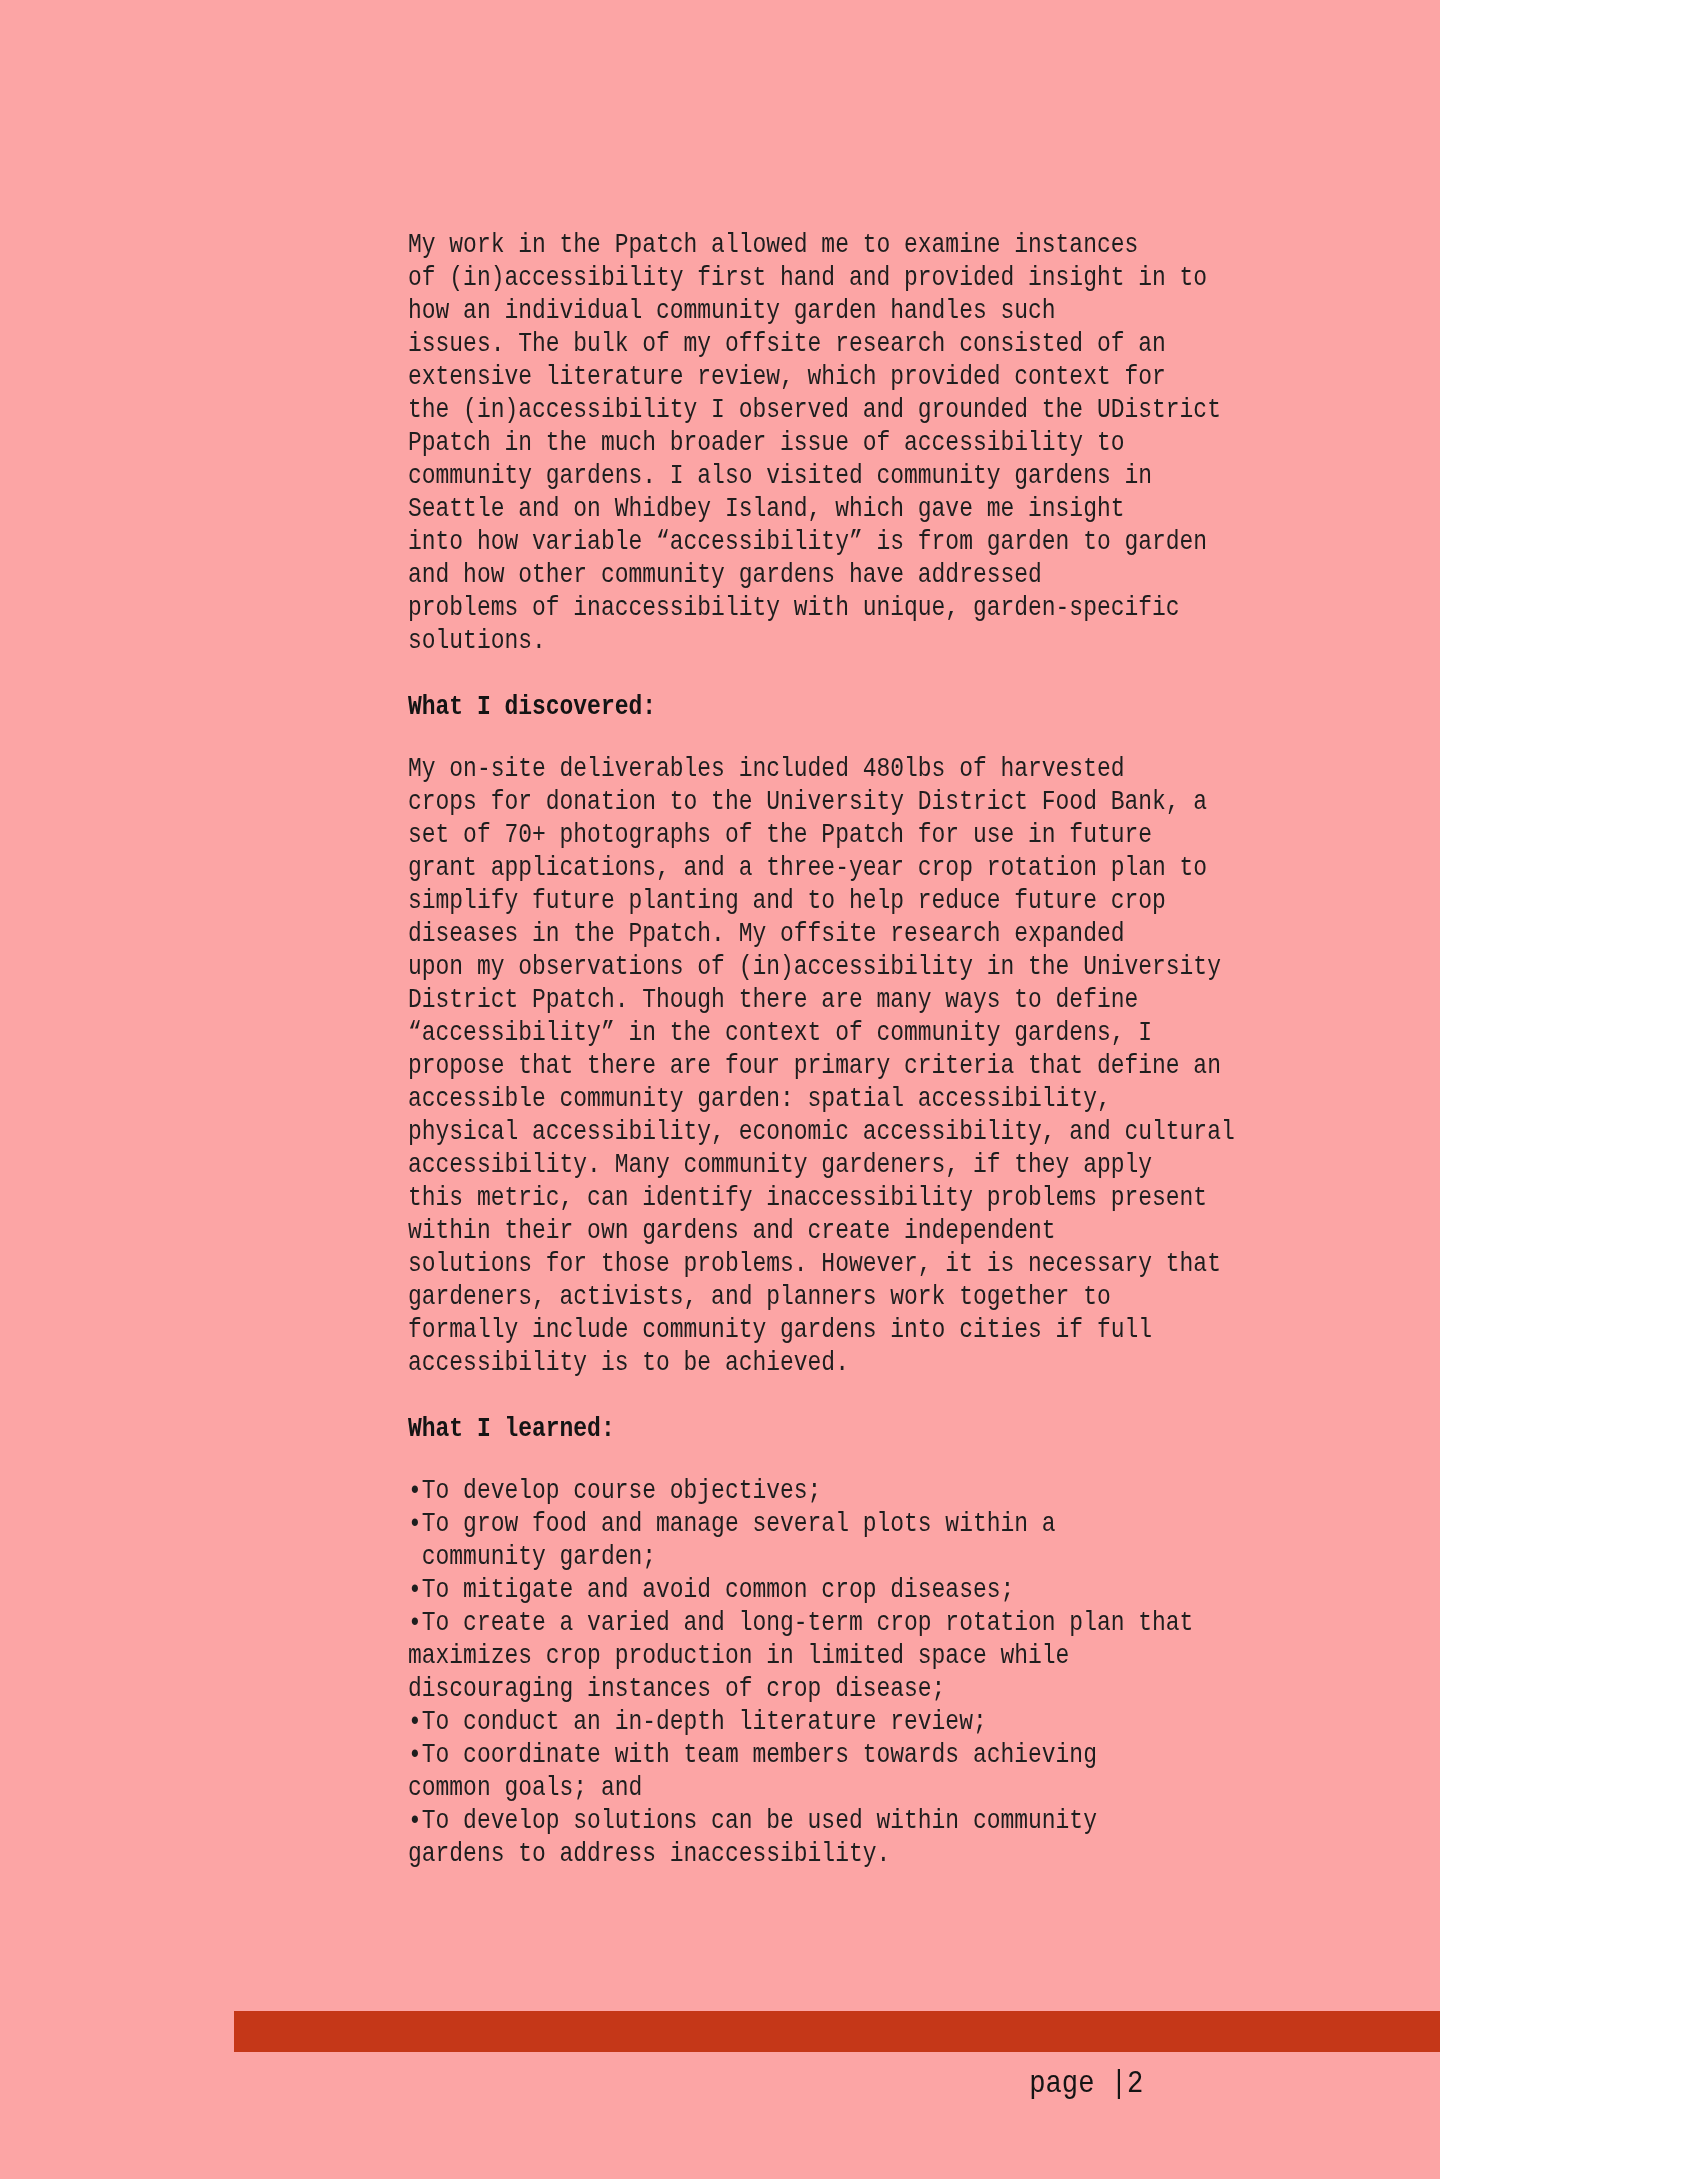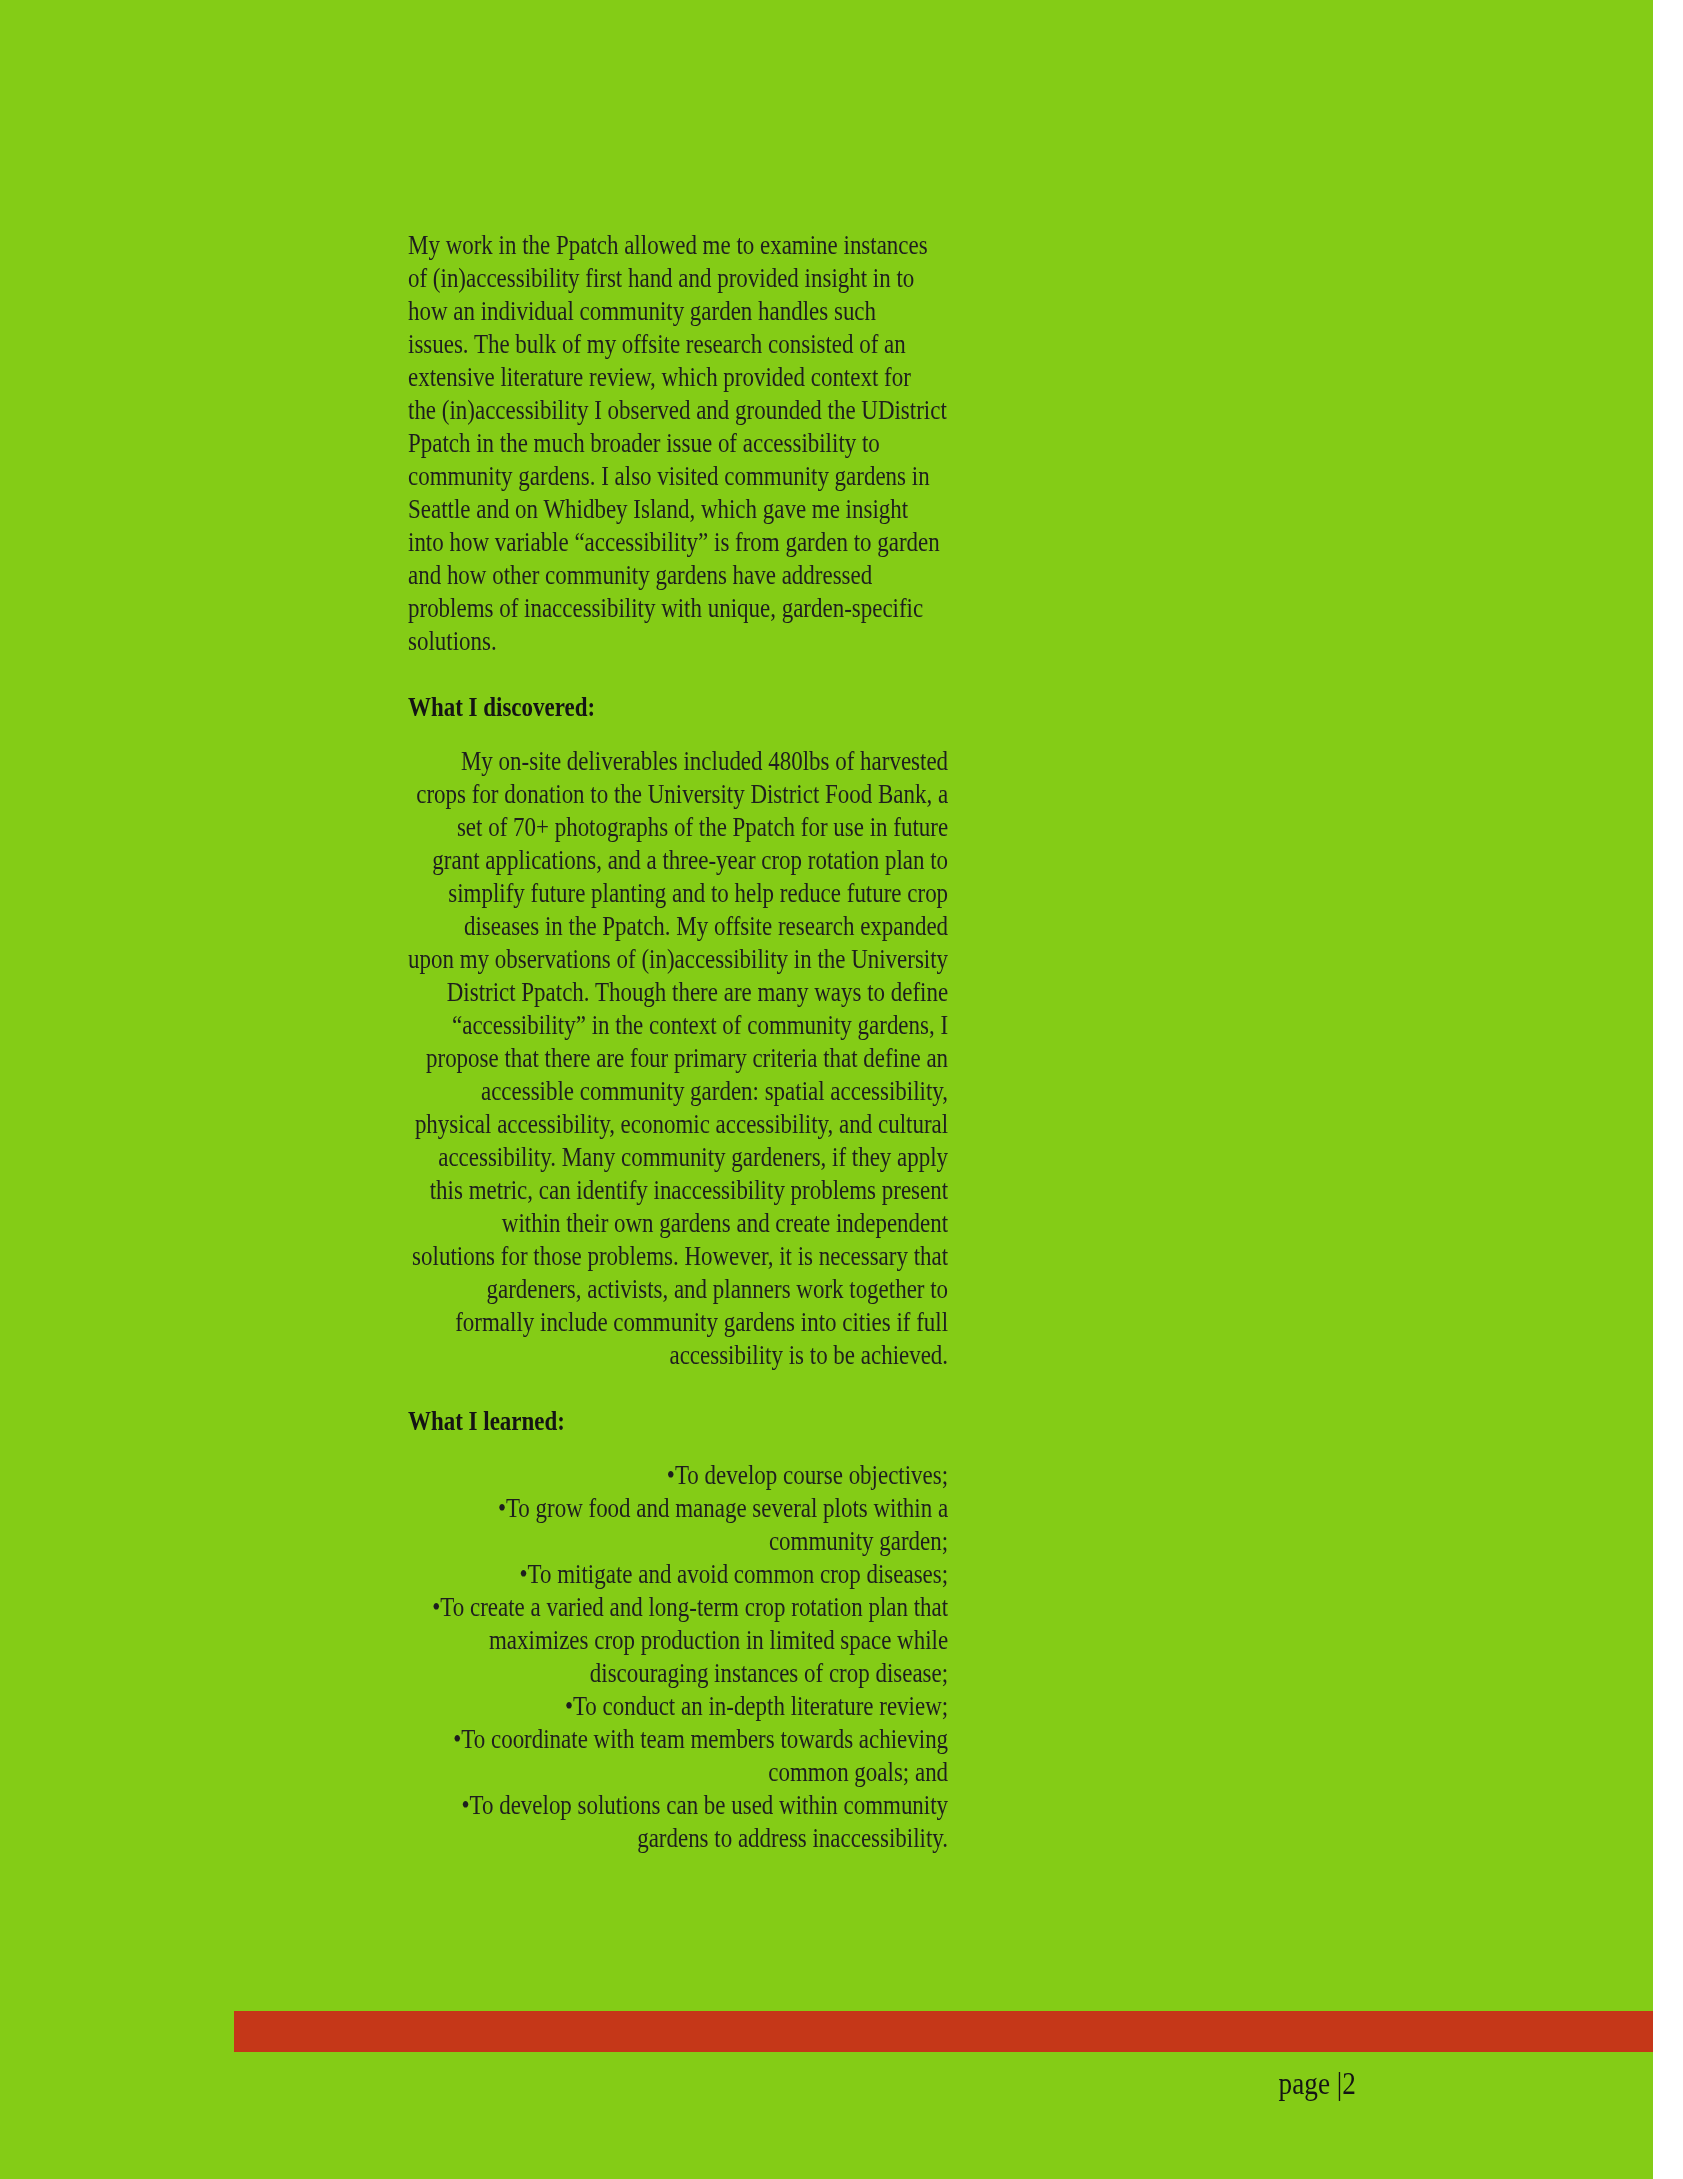--- a/index.html
+++ b/index.html
@@ -1,44 +1,44 @@
 <!DOCTYPE html>
 <html><head>
 <meta charset="utf-8">
 <style>
   * { margin: 0; padding: 0; box-sizing: border-box; }
   html, body { background: #ffffff; }
   .page {
     position: relative;
-    width: 1653px;
+    width: 1440px;
     height: 2179px;
-    background: #84cc16;
+    background: #fca5a5;
     overflow: hidden;
-    font-family: Liberation Serif, serif;
+    font-family: Liberation Mono, monospace;
   }
   .text-block {
     position: absolute;
     left: 408px;
     top: 228px;
     color: #1e1e1e;
     font-size: 28px;
     line-height: 33px;
   }
   .line {
     white-space: pre;
     height: 33px;
     transform: scaleX(0.82);
     transform-origin: 0 0;
   }
   .heading {
     font-weight: bold;
     color: #141414;
     margin-top: 33px;
   }
-  .para-after-heading { margin-top: 21px; text-align: right; }
+  .para-after-heading { margin-top: 29px; }
   .accent-bar {
     position: absolute;
     left: 234px;
     top: 2011px;
     width: 1449px;
     height: 41px;
     background: #c53718;
   }
   .page-number {
     position: absolute;

